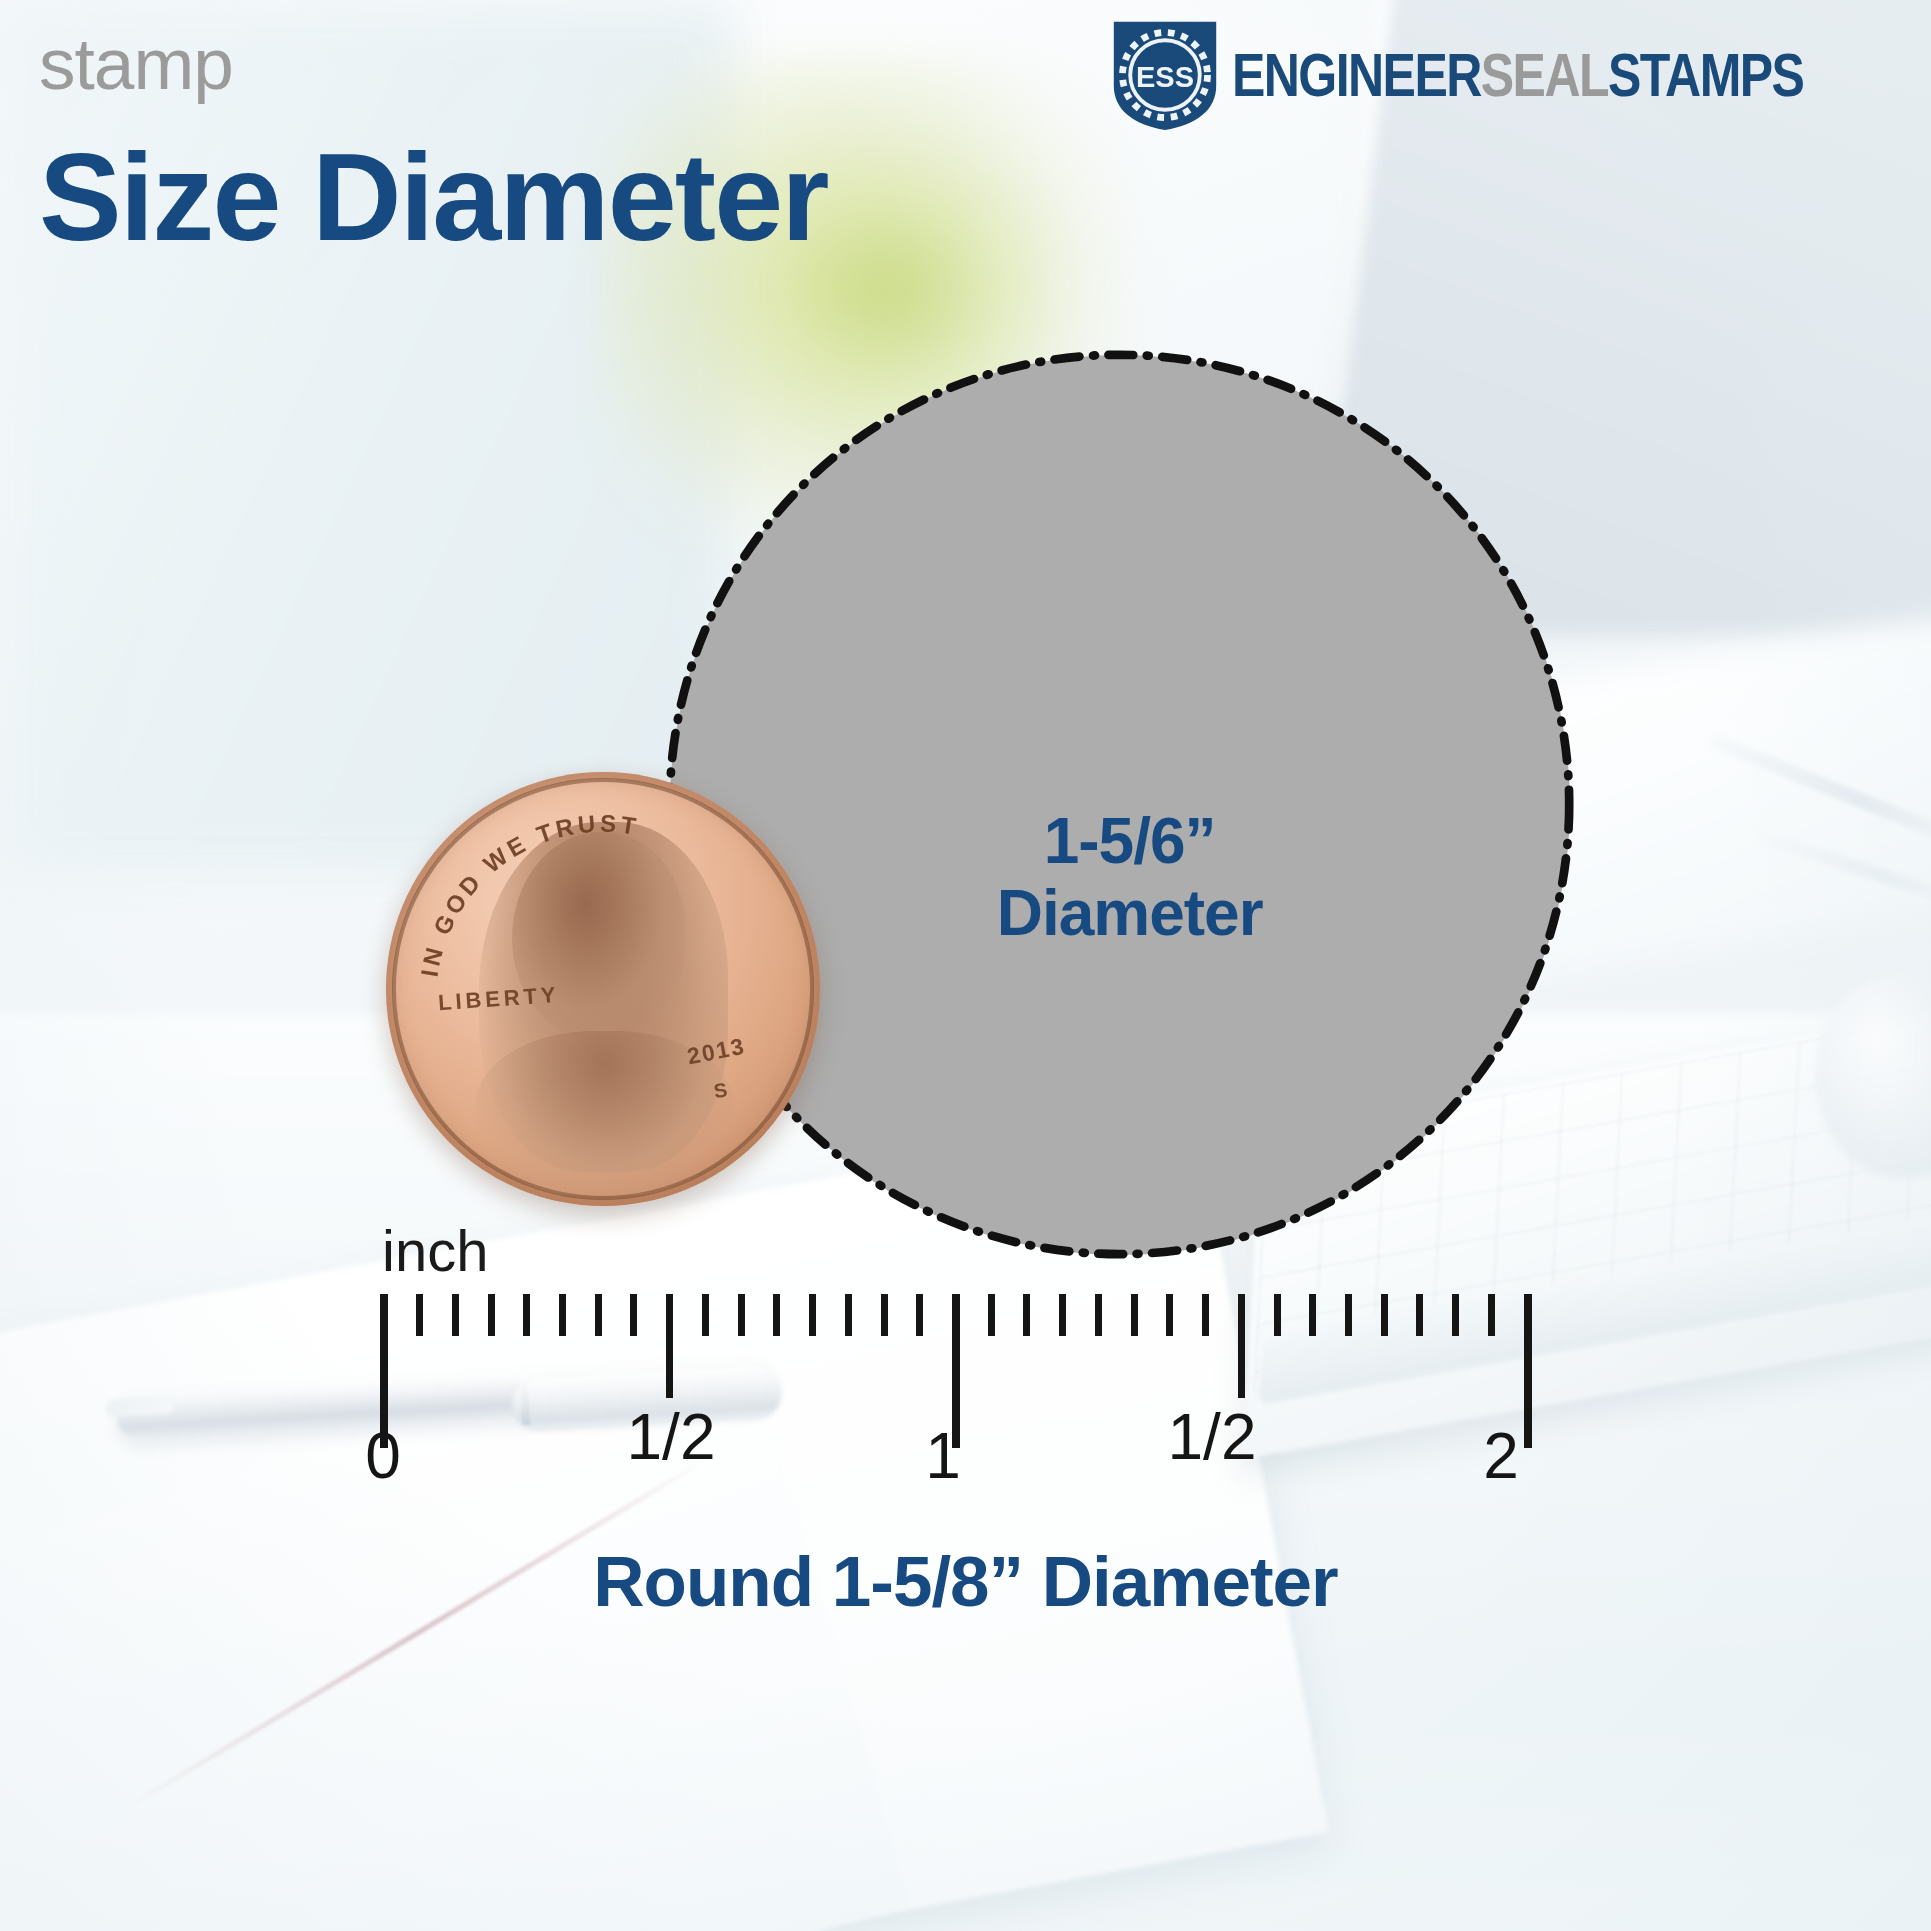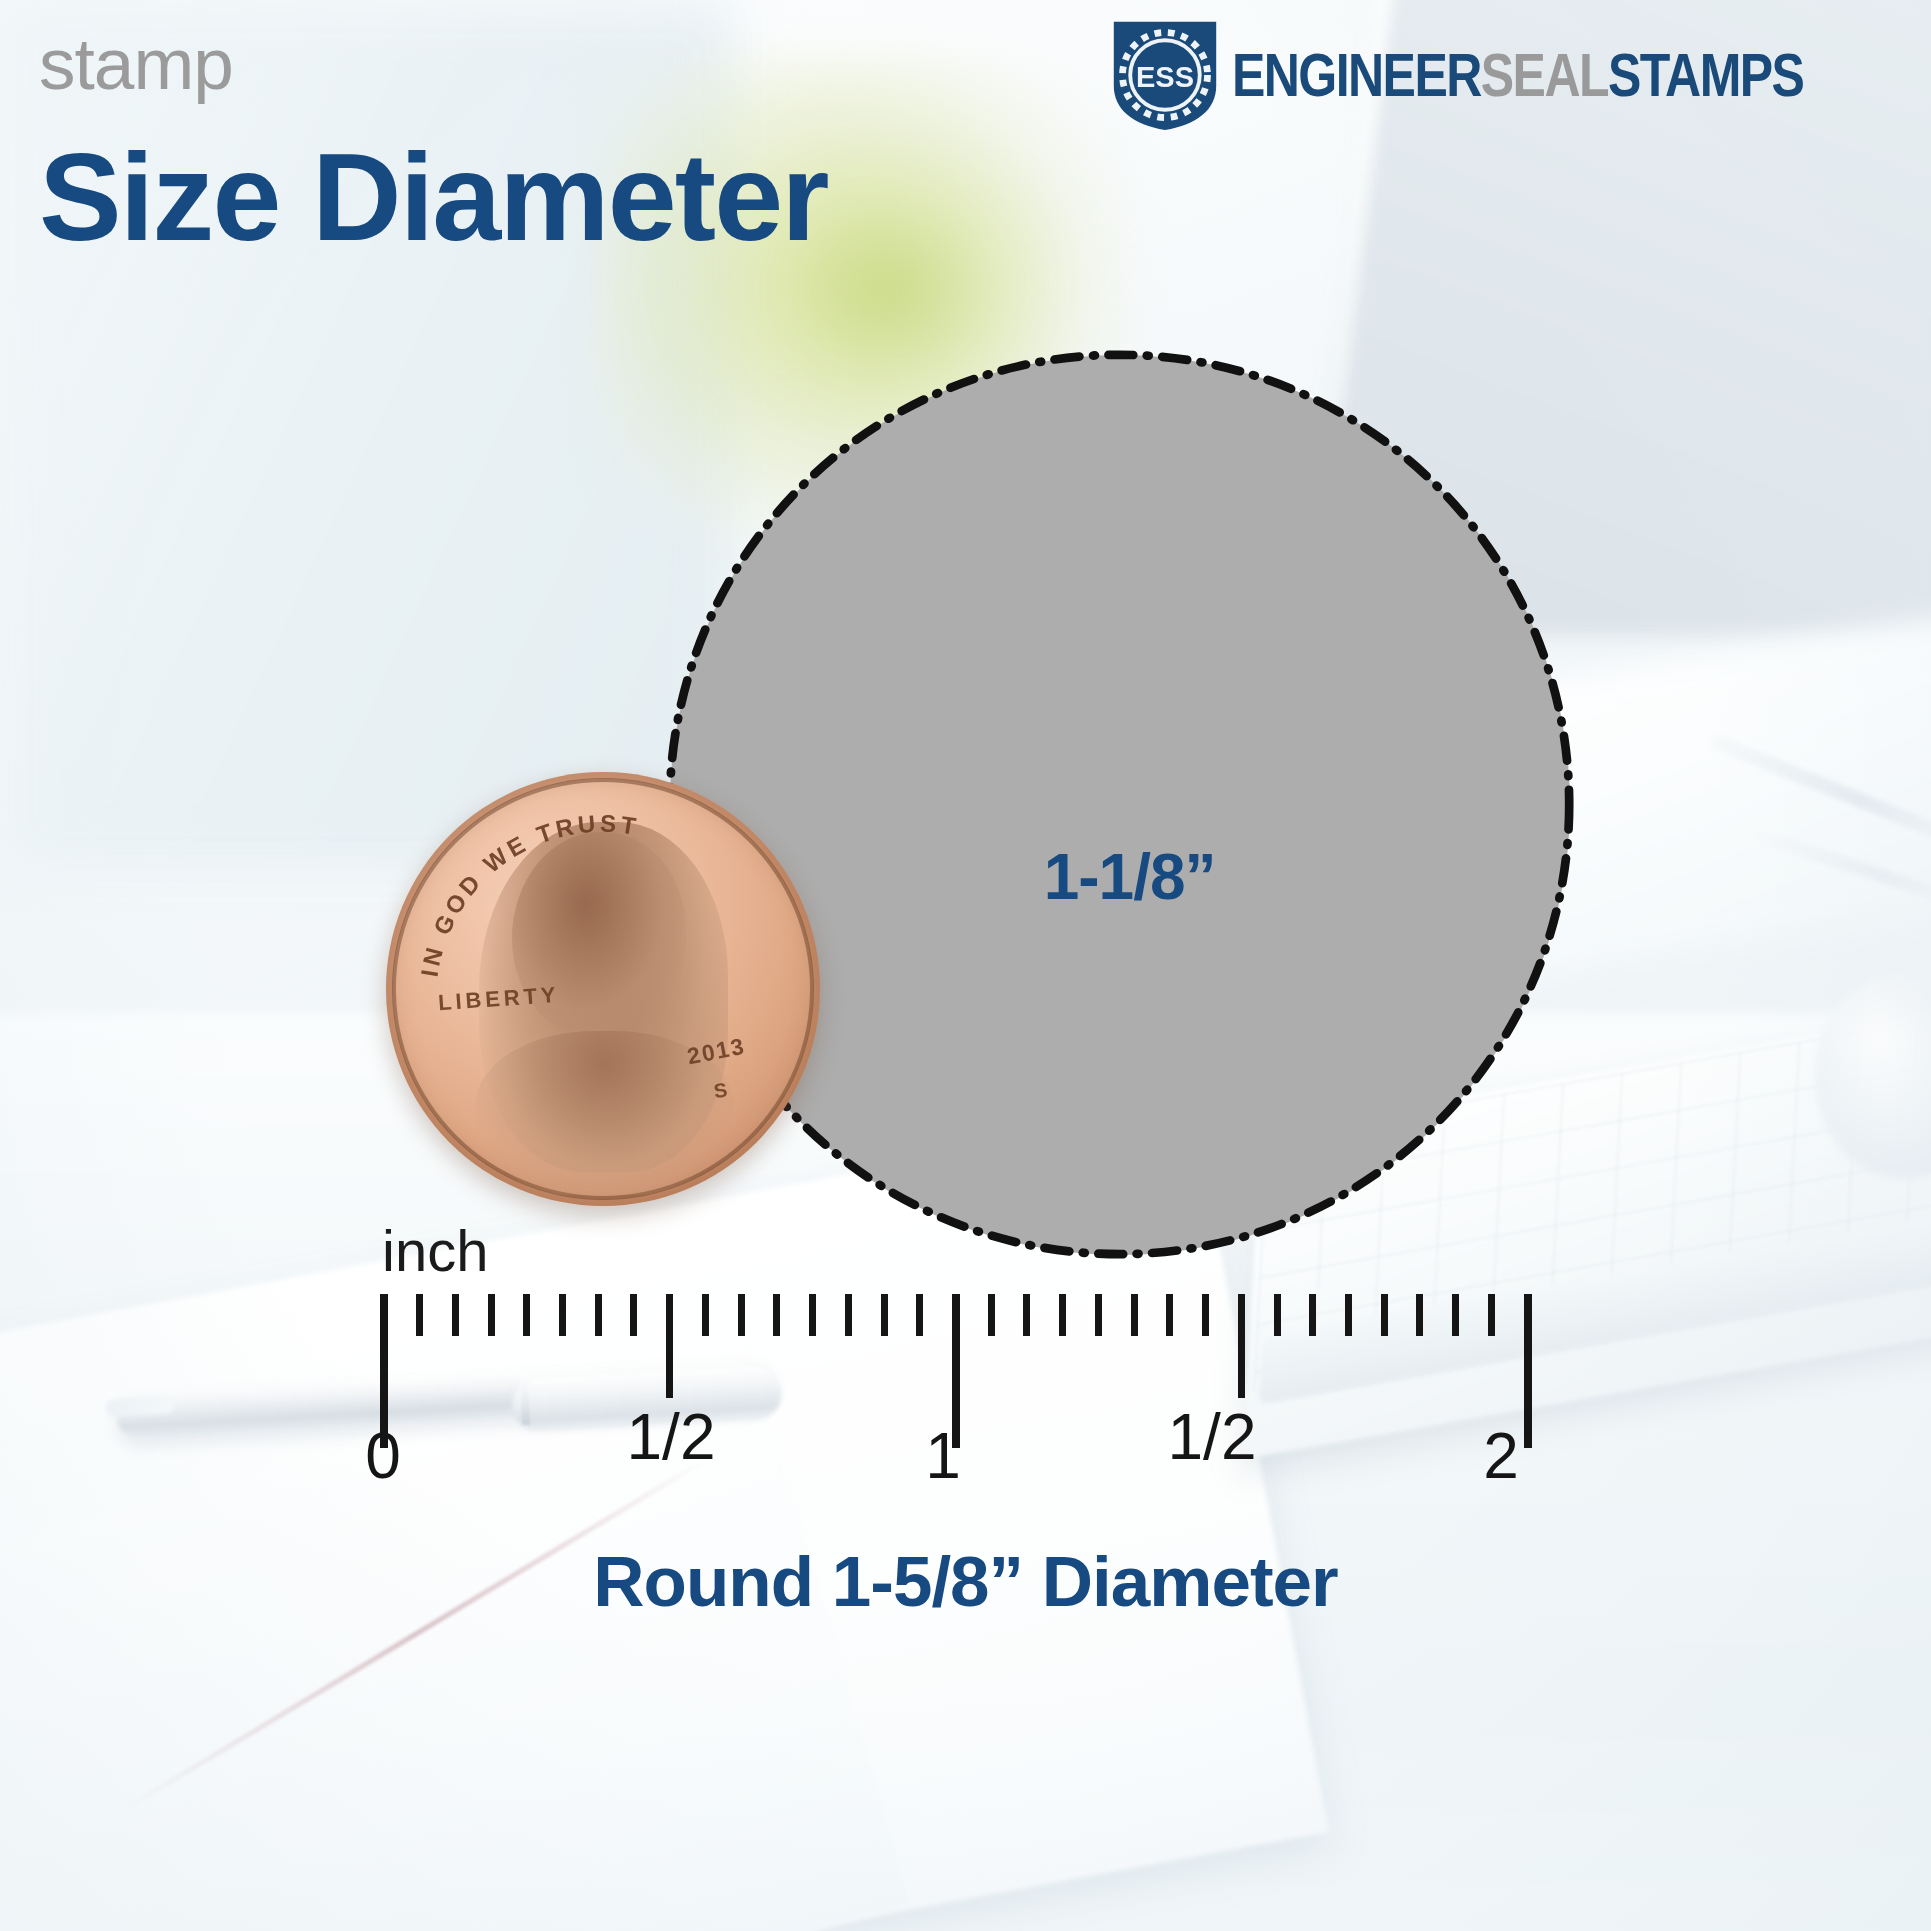--- a/index.html
+++ b/index.html
@@ -303,21 +303,22 @@
     </div>
 
   </div>
 
   <div class="size-circle">
     <svg class="dash-svg" width="911" height="911" viewBox="0 0 944 944" aria-hidden="true">
       <circle cx="472" cy="472" r="466" fill="none" stroke="#111111" stroke-width="9" stroke-linecap="round" stroke-dasharray="26 14 2 14"></circle>
     </svg>
   </div>
   <div class="circle-label">
-    <div class="l1">1-1/8”</div>
+    <div class="l1">1-5/6”</div>
+    <div class="l2">Diameter</div>
   </div>
 
   <div class="penny">
     <div class="penny-rim"></div>
     <div class="penny-bust"></div>
     <div class="penny-head"></div>
     <div class="penny-shoulder"></div>
     <div class="penny-text">
       <svg class="pt-trust" width="434" height="434" viewBox="0 0 450 450" aria-hidden="true" style="font-size:21px">
         <defs>

